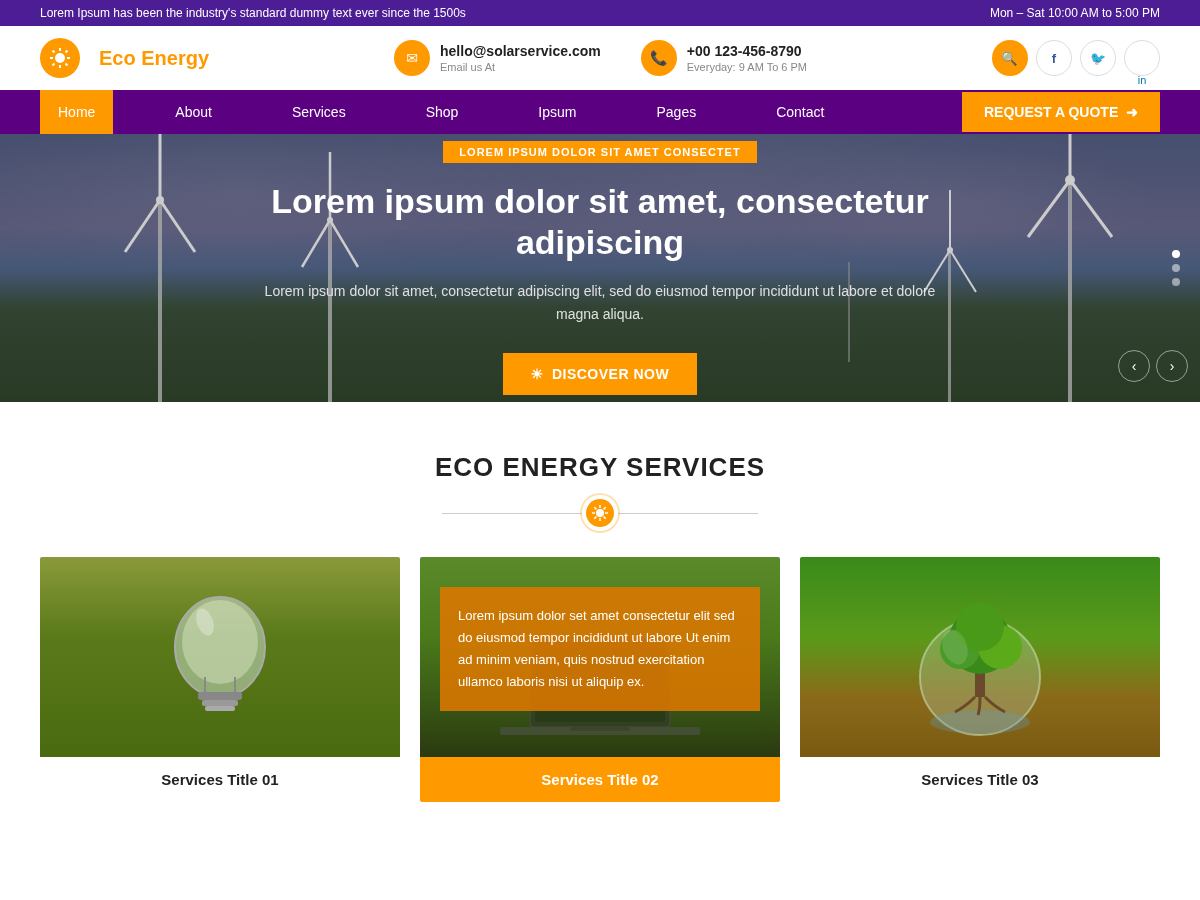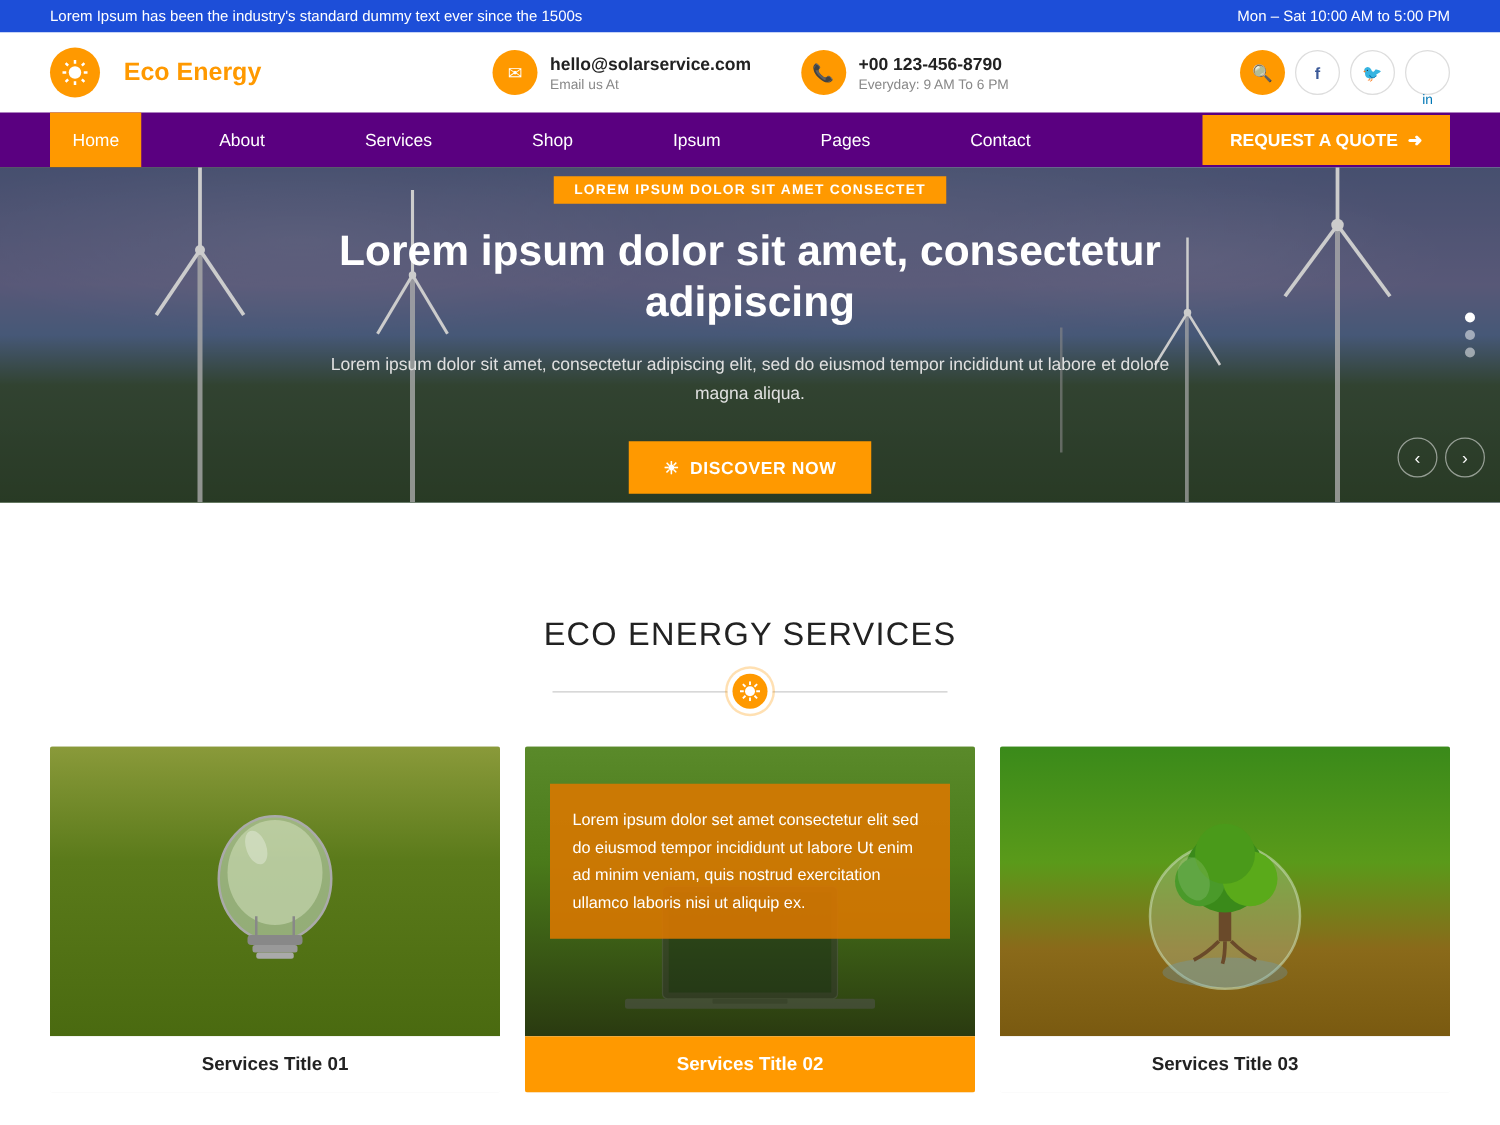--- a/index.html
+++ b/index.html
@@ -1,20 +1,20 @@
 <!DOCTYPE html>
 <html><head>
   <meta charset="utf-8">
   <style>
     * { margin: 0; padding: 0; box-sizing: border-box; }
     body { font-family: Arial, sans-serif; width: 1200px; overflow-x: hidden; }
 
     
     .top-bar {
-      background: #1d4ed8;
+      background: #4c1d95;
       color: #fff;
       font-size: 12px;
       padding: 6px 40px;
       display: flex;
       justify-content: space-between;
       align-items: center;
     }
 
     
     .header {
@@ -237,26 +237,25 @@
     }
 
     
     .services-section {
       padding: 50px 40px 40px;
       background: #fff;
     }
     .section-title {
       text-align: center;
       font-size: 26px;
-      font-weight: normal;
+      font-weight: bold;
       letter-spacing: 1px;
       color: #222;
       text-transform: uppercase;
       margin-bottom: 16px;
-      margin-top: 40px;
     }
     .section-divider {
       display: flex;
       align-items: center;
       justify-content: center;
       gap: 0;
       margin-bottom: 30px;
     }
     .divider-line {
       width: 140px;
@@ -292,21 +291,21 @@
       grid-template-columns: repeat(3, 1fr);
       gap: 20px;
     }
     .service-card {
       border-radius: 2px;
       overflow: hidden;
       background: #f5f5f5;
     }
     .service-img-placeholder {
       width: 100%;
-      height: 232px;
+      height: 200px;
       display: flex;
       align-items: center;
       justify-content: center;
       position: relative;
       overflow: hidden;
     }
     .service-overlay {
       position: absolute;
       top: 30px;
       left: 20px;

